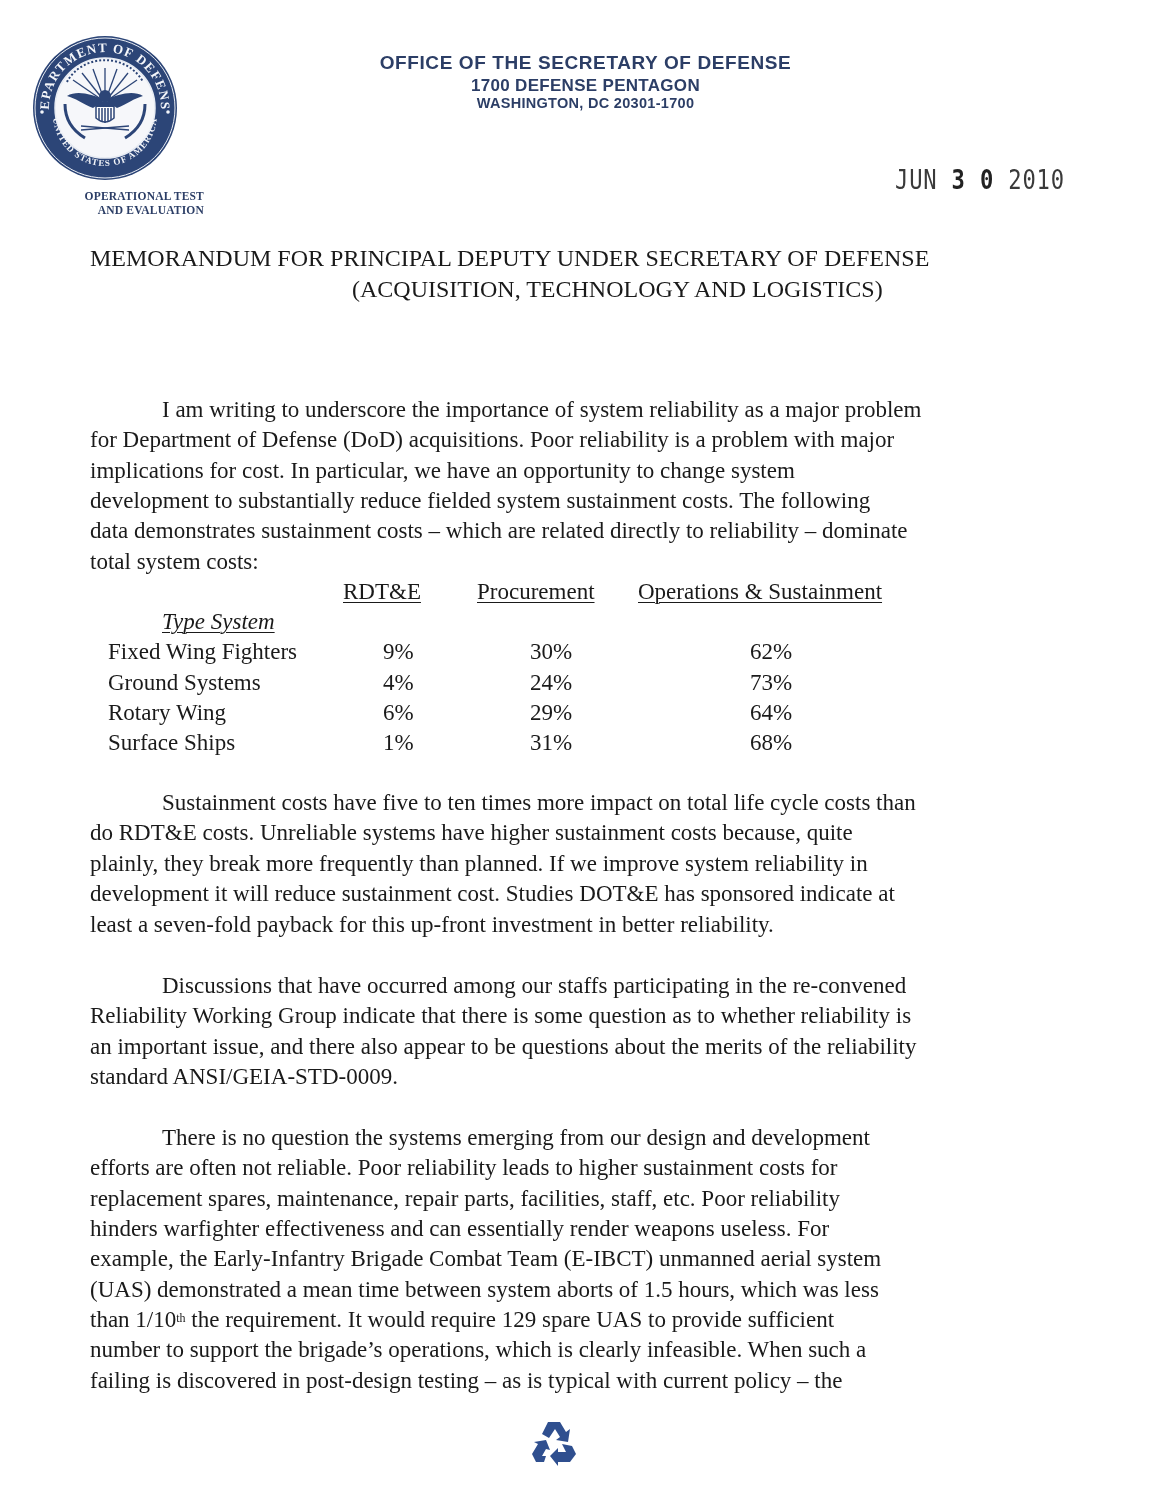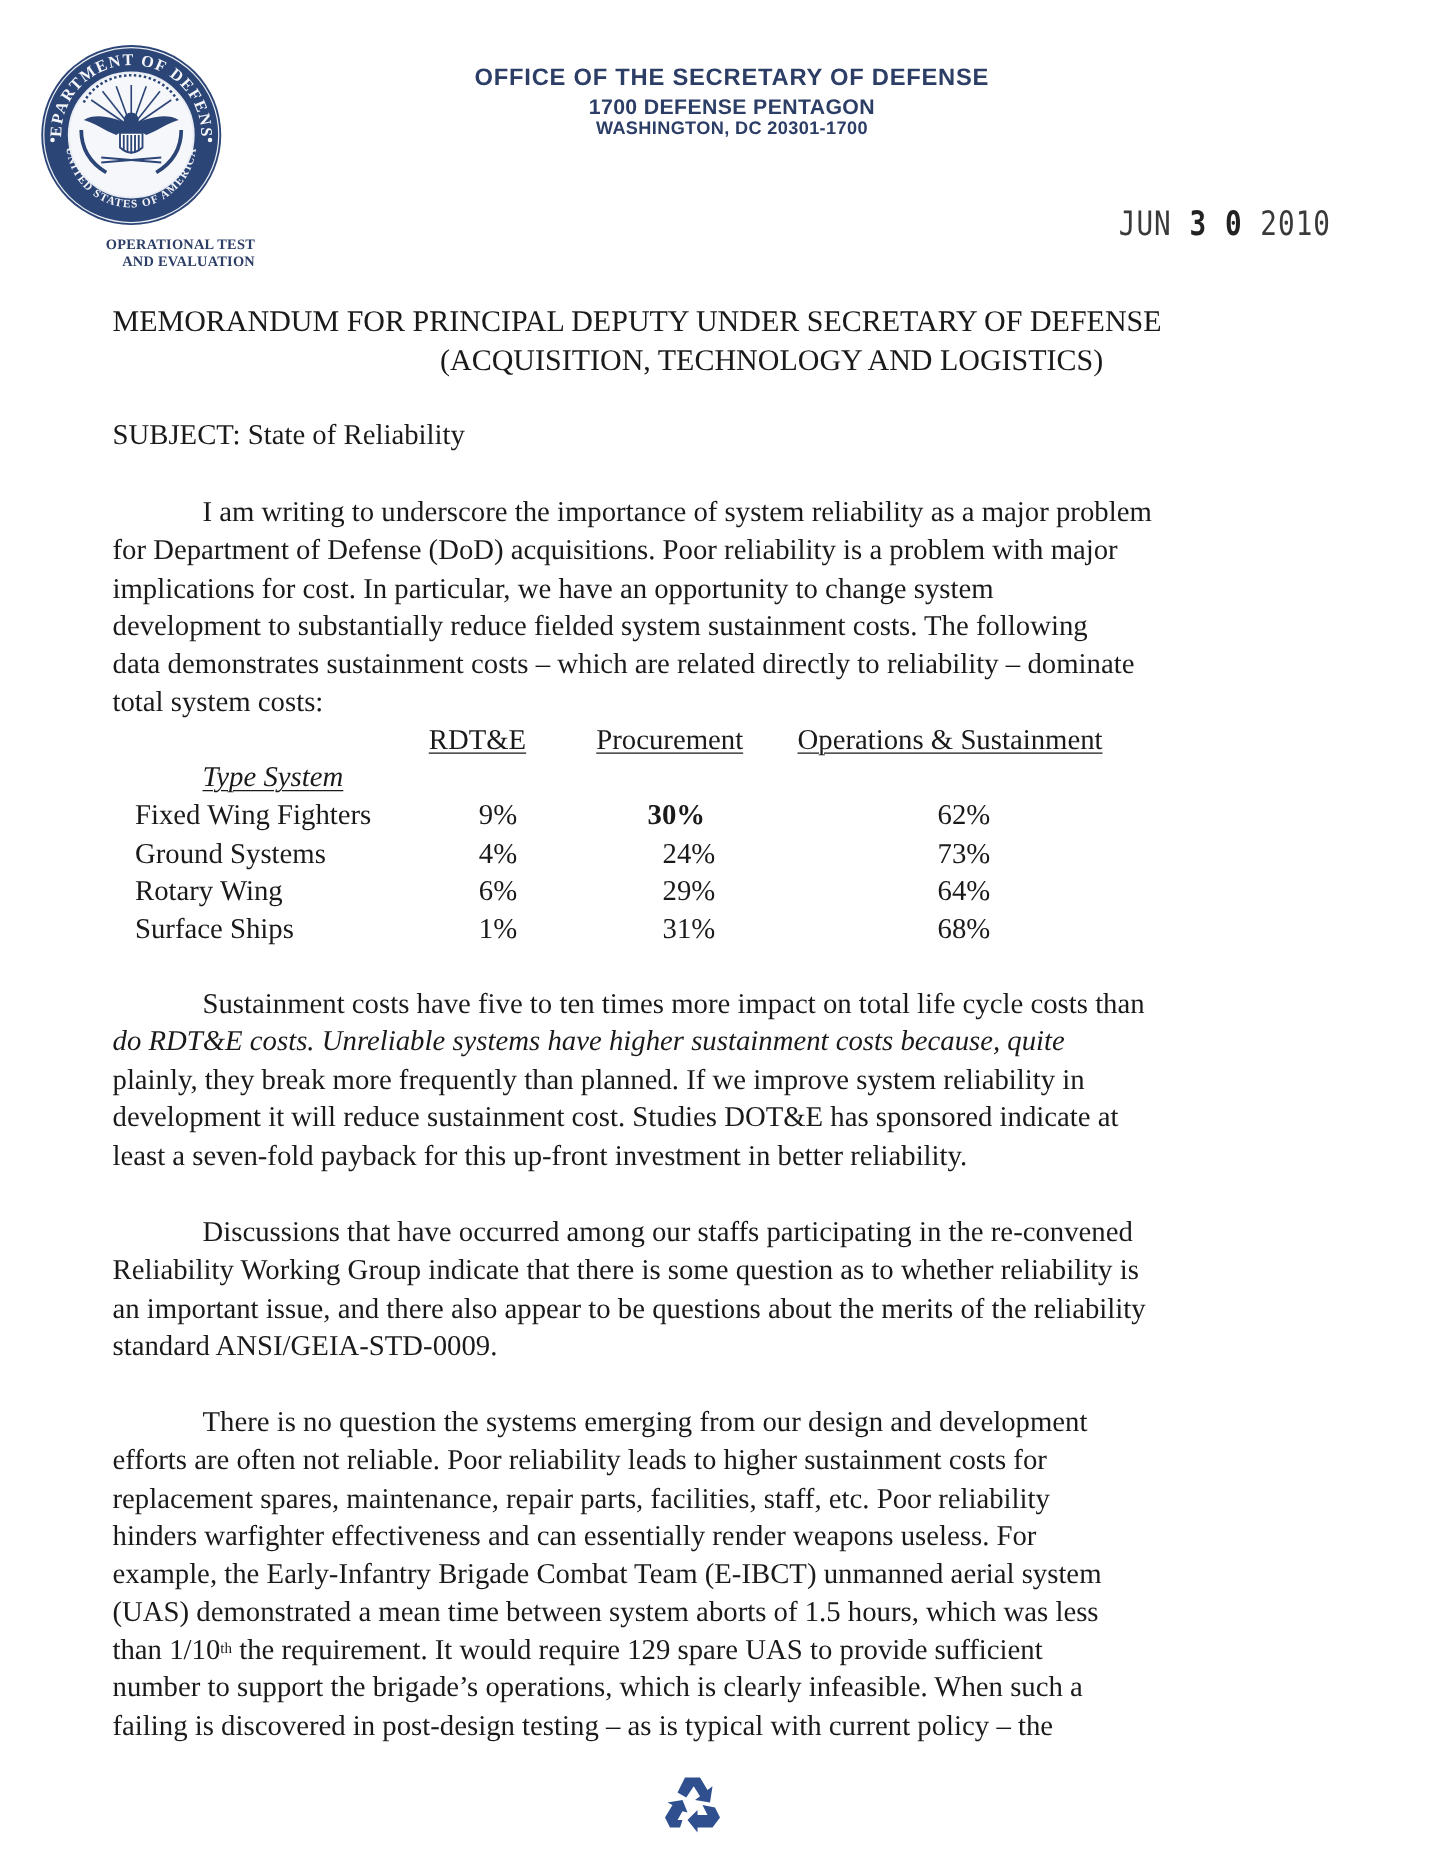--- a/index.html
+++ b/index.html
@@ -86,41 +86,40 @@
 
   <div class="stamp">
     <span>JUN</span>
     <span class="bold">3 0</span>
     <span>2010</span>
   </div>
 
   <div class="line serif" style="left:90px; top:243px; font-size:24px;">MEMORANDUM FOR PRINCIPAL DEPUTY UNDER SECRETARY OF DEFENSE</div>
   <div class="line serif" style="left:352px; top:274px; font-size:24px;">(ACQUISITION, TECHNOLOGY AND LOGISTICS)</div>
 
-  <div class="line serif" style="left:90px; top:333px;">SUBJECT:  State of Reliability</div>
 
   <div>
     <div class="line serif" style="left:162px; top:395px;">I am writing to underscore the importance of system reliability as a major problem</div>
     <div class="line serif" style="left:90px; top:425px;">for Department of Defense (DoD) acquisitions.  Poor reliability is a problem with major</div>
     <div class="line serif" style="left:90px; top:456px;">implications for cost. In particular, we have an opportunity to change system</div>
     <div class="line serif" style="left:90px; top:486px;">development to substantially reduce fielded system sustainment costs.  The following</div>
     <div class="line serif" style="left:90px; top:516px;">data demonstrates sustainment costs – which are related directly to reliability – dominate</div>
     <div class="line serif" style="left:90px; top:547px;">total system costs:</div>
   </div>
 
   <div>
     <div class="cell serif u" style="left:343px; top:577px;">RDT&amp;E</div>
     <div class="cell serif u" style="left:477px; top:577px;">Procurement</div>
     <div class="cell serif u" style="left:638px; top:577px;">Operations &amp; Sustainment</div>
     <div class="cell serif u" style="left:162px; top:607px;font-style:italic;">Type System</div>
 
     <div>
       <div class="cell serif" style="left:108px; top:637px;">Fixed Wing Fighters</div>
       <div class="cell serif" style="left:383px; top:637px;">9%</div>
-      <div class="cell serif" style="left:518px; top:637px;font-weight:bold;">30%</div>
+      <div class="cell serif" style="left:530px; top:637px;">30%</div>
       <div class="cell serif" style="left:750px; top:637px;">62%</div>
     </div>
     <div>
       <div class="cell serif" style="left:108px; top:668px;">Ground Systems</div>
       <div class="cell serif" style="left:383px; top:668px;">4%</div>
       <div class="cell serif" style="left:530px; top:668px;">24%</div>
       <div class="cell serif" style="left:750px; top:668px;">73%</div>
     </div>
     <div>
       <div class="cell serif" style="left:108px; top:698px;">Rotary Wing</div>
@@ -131,21 +130,21 @@
     <div>
       <div class="cell serif" style="left:108px; top:728px;">Surface Ships</div>
       <div class="cell serif" style="left:383px; top:728px;">1%</div>
       <div class="cell serif" style="left:530px; top:728px;">31%</div>
       <div class="cell serif" style="left:750px; top:728px;">68%</div>
     </div>
   </div>
 
   <div>
     <div class="line serif" style="left:162px; top:788px;">Sustainment costs have five to ten times more impact on total life cycle costs than</div>
-    <div class="line serif" style="left:90px; top:818px;font-style:italic;">do RDT&amp;E costs.  Unreliable systems have higher sustainment costs because, quite</div>
+    <div class="line serif" style="left:90px; top:818px;">do RDT&amp;E costs.  Unreliable systems have higher sustainment costs because, quite</div>
     <div class="line serif" style="left:90px; top:849px;">plainly, they break more frequently than planned.  If we improve system reliability in</div>
     <div class="line serif" style="left:90px; top:879px;">development it will reduce sustainment cost.  Studies DOT&amp;E has sponsored indicate at</div>
     <div class="line serif" style="left:90px; top:910px;">least a seven-fold payback for this up-front investment in better reliability.</div>
   </div>
 
   <div>
     <div class="line serif" style="left:162px; top:971px;">Discussions that have occurred among our staffs participating in the re-convened</div>
     <div class="line serif" style="left:90px; top:1001px;">Reliability Working Group indicate that there is some question as to whether reliability is</div>
     <div class="line serif" style="left:90px; top:1032px;">an important issue, and there also appear to be questions about the merits of the reliability</div>
     <div class="line serif" style="left:90px; top:1062px;">standard ANSI/GEIA-STD-0009.</div>

